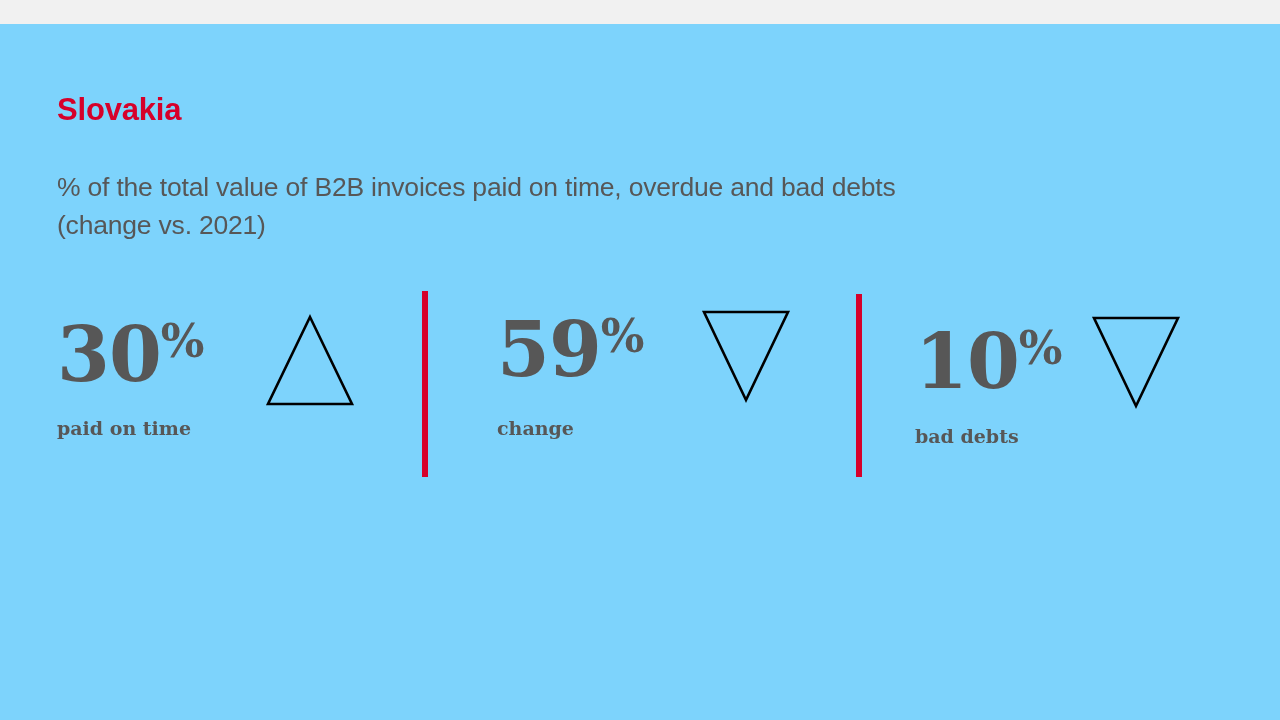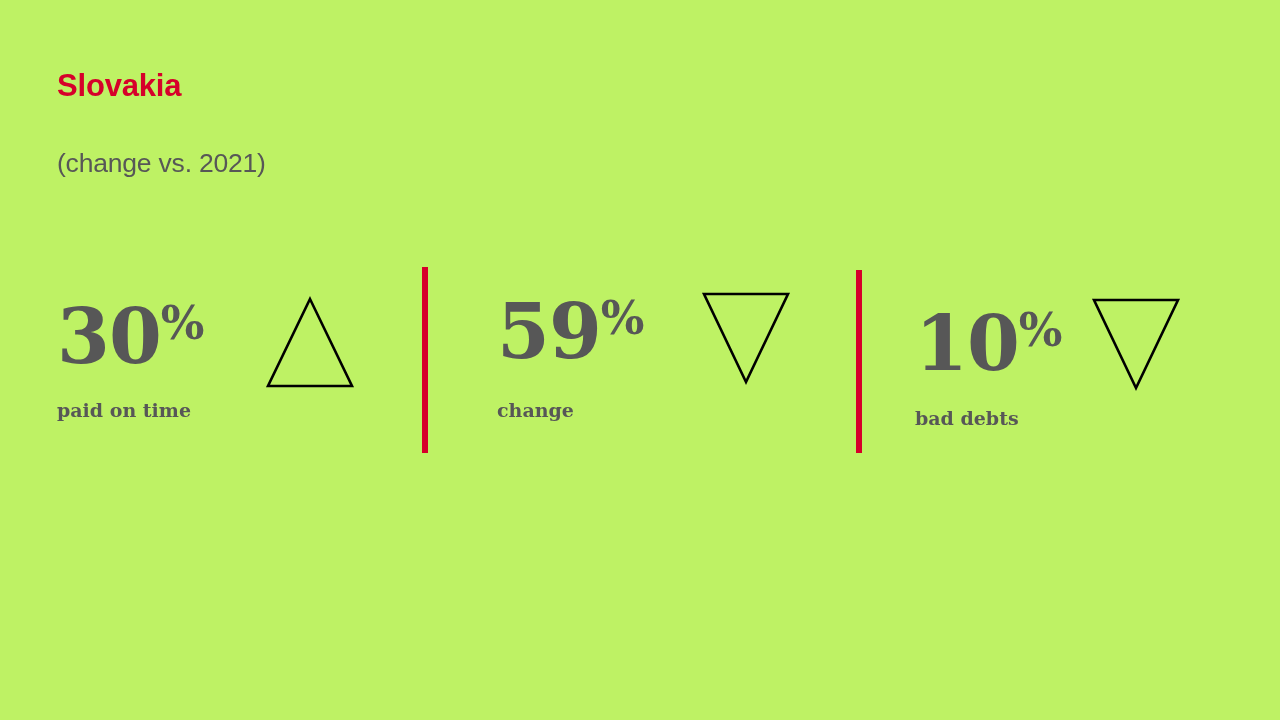--- a/index.html
+++ b/index.html
@@ -11,21 +11,22 @@
     height: 720px;
     background: #f1f1f1;
     font-family: "Liberation Sans", sans-serif;
     overflow: hidden;
     position: relative;
   }
 
   .page {
     position: absolute;
     inset: 0;
-    background: #bef264;
+    background: #7dd3fc;
+    margin-top: 24px;
   }
 
   
   .title {
     position: absolute;
     left: 57px;
     top: 70px;
     font-family: "Liberation Sans", sans-serif;
     font-size: 31px;
     font-weight: bold;
@@ -46,21 +47,21 @@
     color: #575757;
     line-height: 38px;
     letter-spacing: -0.2px;
   }
   .subtitle .l2 { display: block; }
 
   
   .stats {
     position: absolute;
     left: 0;
-    top: 261px;
+    top: 255px;
     width: 1204px;
     height: 210px;
   }
 
   .stat {
     position: absolute;
     top: 0;
   }
   .stat-1 { left: 57px; }
   .stat-2 { left: 497px; }
@@ -143,20 +144,21 @@
   .footer div { white-space: nowrap; }
 </style>
 </head>
 <body>
 
 <div class="page">
 
   <div class="title">Slovakia</div>
 
   <div class="subtitle">
+    <span>% of the total value of B2B invoices paid on time, overdue and bad debts</span>
     <span class="l2">(change vs. 2021)</span>
   </div>
 
   <div class="stats">
 
     <div class="stat stat-1">
       <div class="stat-top">
         <div class="value">
           <span class="num">30</span><span class="pct">%</span>
         </div>

